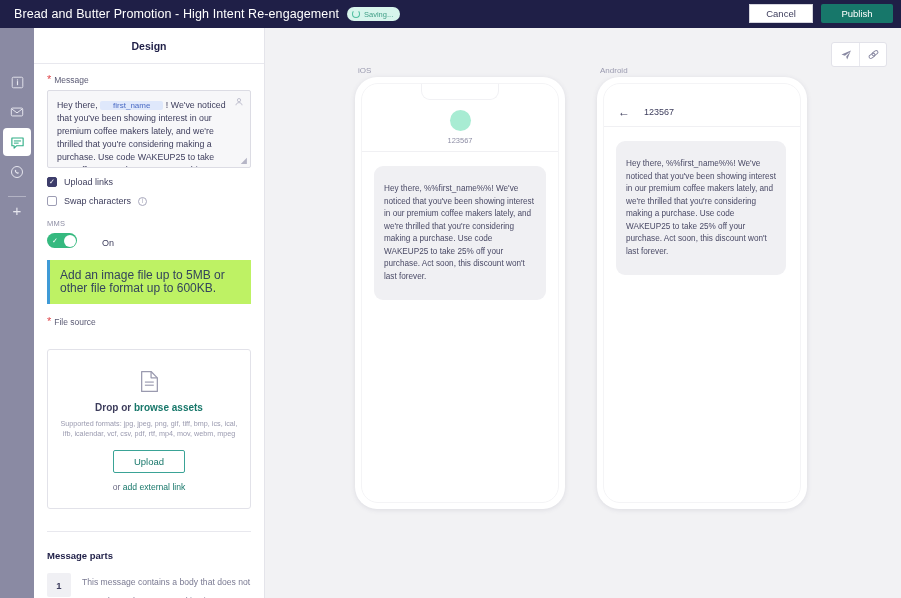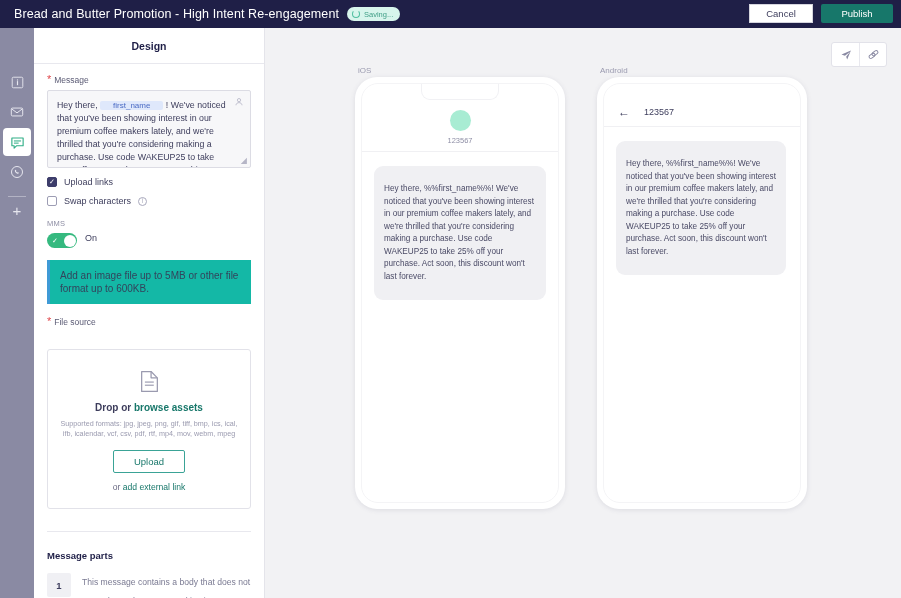--- a/index.html
+++ b/index.html
@@ -202,44 +202,44 @@
     color: #a9a9bd;
     font-size: 6.5px;
     display: flex; align-items: center; justify-content: center;
     line-height: 1;
   }
   .section-cap {
     font-size: 7.5px; color: #8e8ea4;
     margin-top: 13px; margin-bottom: 5px;
     letter-spacing: .3px;
   }
-  .toggle-row { display: flex; align-items: flex-start; gap: 8px; }
+  .toggle-row { display: flex; align-items: flex-end; gap: 25px; }
   .toggle {
     width: 30px; height: 15px;
     border-radius: 8px;
     background: #35b97f;
     position: relative;
     cursor: pointer;
     display: flex; align-items: center;
   }
   .toggle .tick {
     color: #ffffff; font-size: 7px; margin-left: 5px;
   }
   .toggle .knob {
     position: absolute; right: 1.5px; top: 1.5px;
     width: 12px; height: 12px;
     background: #ffffff; border-radius: 50%;
   }
   .toggle-label { font-size: 9px; color: #3d3d5c; }
   .note {
     margin-top: 12px;
-    background: #14b8a6;
+    background: #bef264;
     border-left: 3px solid #3f9ad6;
     padding: 9px 10px;
-    font-size: 10px;
+    font-size: 12px;
     line-height: 13px;
     color: #33445c;
   }
   .dropzone {
     margin-top: 22px;
     border: 1px solid #e2e2e9;
     border-radius: 3px;
     padding: 20px 12px 16px 12px;
     text-align: center;
   }

